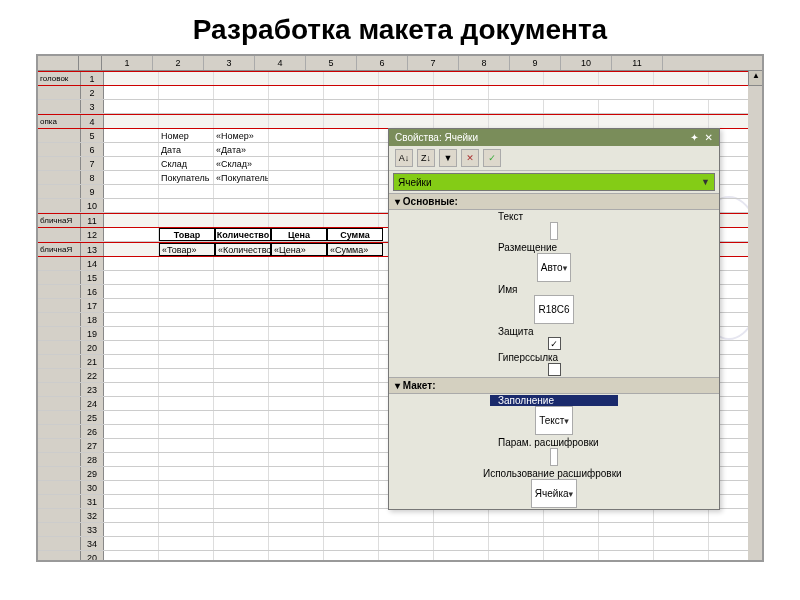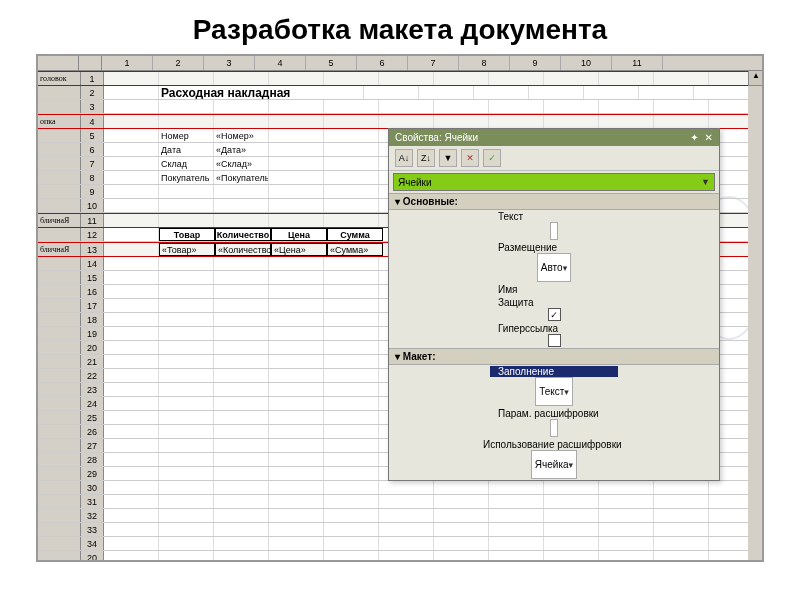--- a/index.html
+++ b/index.html
@@ -75,21 +75,20 @@
 .row-label {
   width: 40px;
   background: #d4d0c8;
   border-right: 1px solid #888;
   font-size: 8px;
   padding-left: 2px;
   overflow: hidden;
   white-space: nowrap;
   display: flex;
   align-items: center;
-  font-family: Liberation Serif, serif;
 }
 .cell {
   width: 50px;
   border-right: 1px solid #ddd;
   padding: 0 2px;
   overflow: hidden;
   white-space: nowrap;
   display: flex;
   align-items: center;
 }
@@ -271,21 +270,20 @@
           <div class="cell"></div>
           <div class="cell"></div>
           <div class="cell"></div>
           <div class="cell"></div>
           <div class="cell"></div>
         </div>
         <div class="grid-row">
           <div class="row-label"></div>
           <div class="row-num-col">2</div>
           <div class="cell"></div>
-          <div class="cell title-cell" style="width: 200px;">Расходная накладная</div>
           <div class="cell"></div>
           <div class="cell"></div>
           <div class="cell"></div>
           <div class="cell"></div>
           <div class="cell"></div>
           <div class="cell"></div>
         </div>
         <div class="grid-row">
           <div class="row-label"></div>
           <div class="row-num-col">3</div>
@@ -818,20 +816,23 @@
     </div>
     <div class="prop-row">
       <div class="prop-label">Размещение</div>
       <div class="prop-value">
         <span>Авто</span>
           <span class="chev">▾</span>
       </div>
     </div>
     <div class="prop-row">
       <div class="prop-label">Имя</div>
+      <div class="prop-value">
+          <span>R18C6</span>
+        </div>
     </div>
     <div class="prop-row">
       <div class="prop-label">Защита</div>
       <div class="checkbox">✓</div>
     </div>
     <div class="prop-row">
       <div class="prop-label">Гиперссылка</div>
       <div class="checkbox"></div>
     </div>
 

